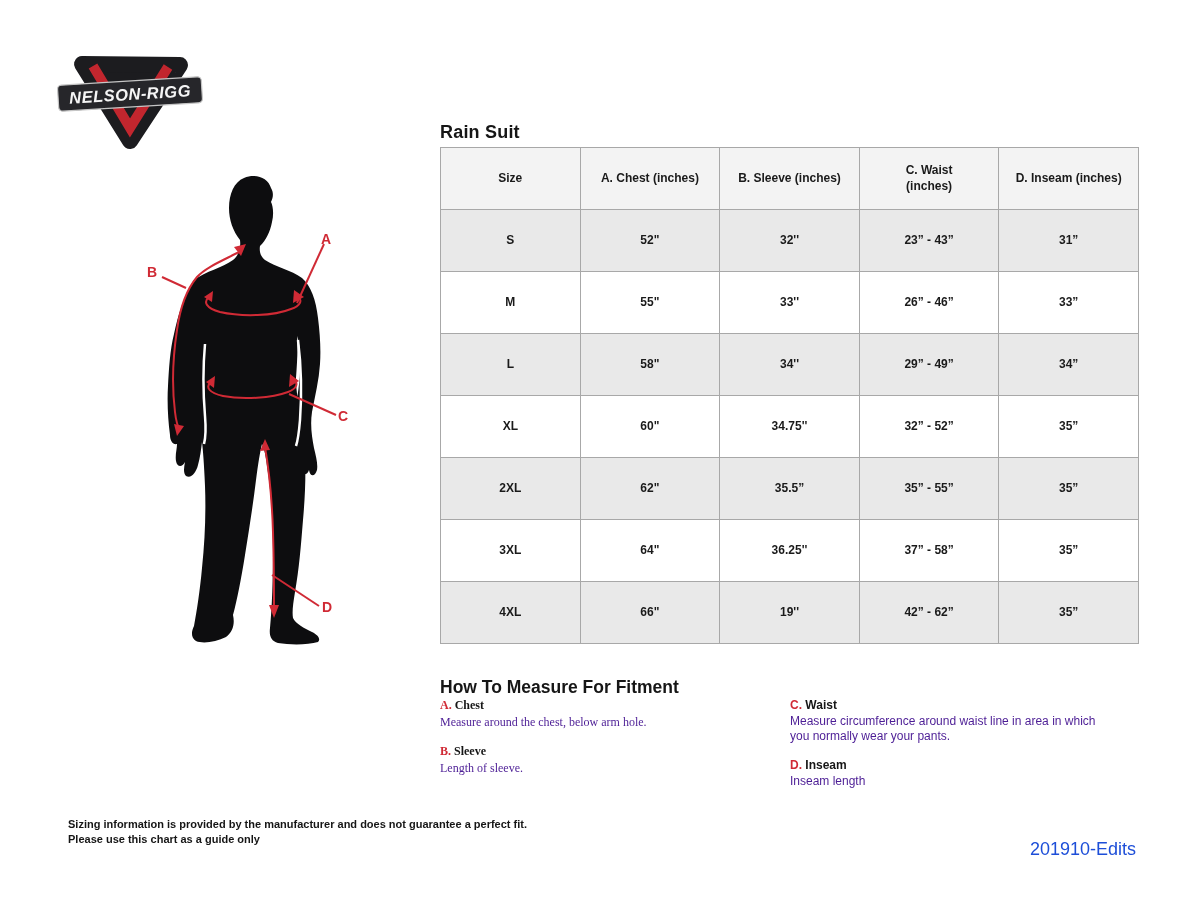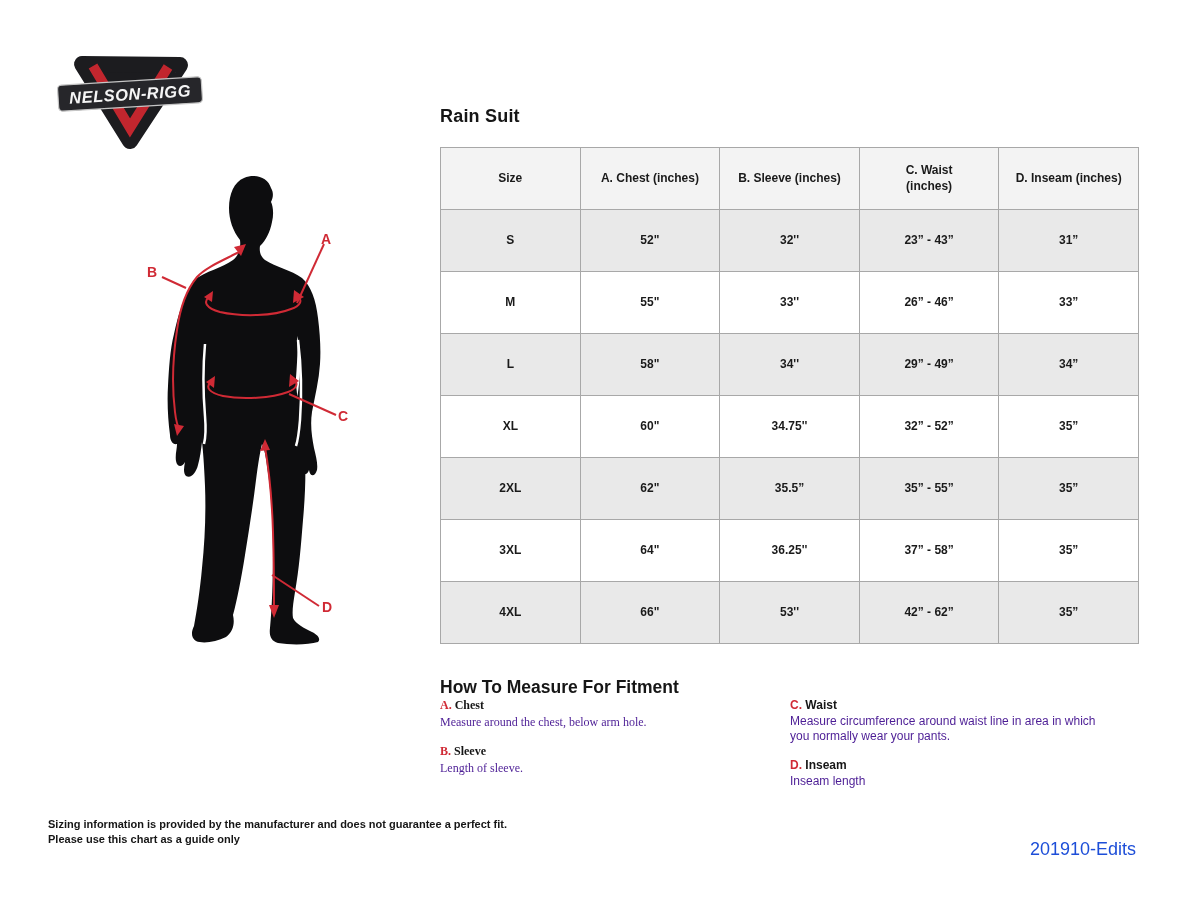--- a/index.html
+++ b/index.html
@@ -14,21 +14,21 @@
 
   
   .logo { position:absolute; left:56px; top:42px; width:148px; height:112px; }
 
   
   .figure { position:absolute; left:145px; top:165px; width:235px; height:510px; }
   .figure text { font-family:"Liberation Sans", sans-serif; font-weight:bold; font-size:14px; fill:#d02a35; }
 
   
   .page-title {
-    position:absolute; left:440px; top:106px;
+    position:absolute; left:440px; top:122px;
     font-size:18px; font-weight:bold; color:#161616; letter-spacing:0.2px;
   }
 
   
   .chart-wrap { position:absolute; left:440px; top:147px; width:699px; }
   table.size-chart {
     width:100%; border-collapse:collapse; table-layout:fixed;border-radius:7px;
   }
   table.size-chart th, table.size-chart td {
     border:1px solid #a8a8a8;
@@ -46,21 +46,21 @@
   .howto-cols { display:flex; }
   .howto-col-left  { width:350px;font-family:Liberation Serif, serif; }
   .howto-col-right { width:310px; }
   .measure-item { margin-bottom:14px; }
   .measure-item .head { font-size:12px; font-weight:bold; color:#161616; margin-bottom:2px; }
   .measure-item .head .letter { color:#d02a35; }
   .measure-item .desc { font-size:12px; color:#4c1d95; line-height:1.25; }
 
   
   .footnote {
-    position:absolute; left:48px; top:817px;
+    position:absolute; left:68px; top:817px;
     font-size:11px; font-weight:bold; color:#161616; line-height:1.35;
   }
   .doc-ref {
     position:absolute; right:64px; top:839px;
     font-size:18px; color:#1d4ed8;
   }
 </style>
 </head>
 <body>
 
@@ -223,21 +223,21 @@
       <tr class="plain">
         <td>3XL</td>
         <td>64"</td>
         <td>36.25''</td>
         <td>37” - 58”</td>
         <td>35”</td>
       </tr>
       <tr class="shade">
         <td>4XL</td>
         <td>66"</td>
-        <td>53''</td>
+        <td>19''</td>
         <td>42” - 62”</td>
         <td>35”</td>
       </tr>
     </tbody>
   </table>
 </div>
 
 <div class="howto">
   <h2>How To Measure For Fitment</h2>
   <div class="howto-cols">

